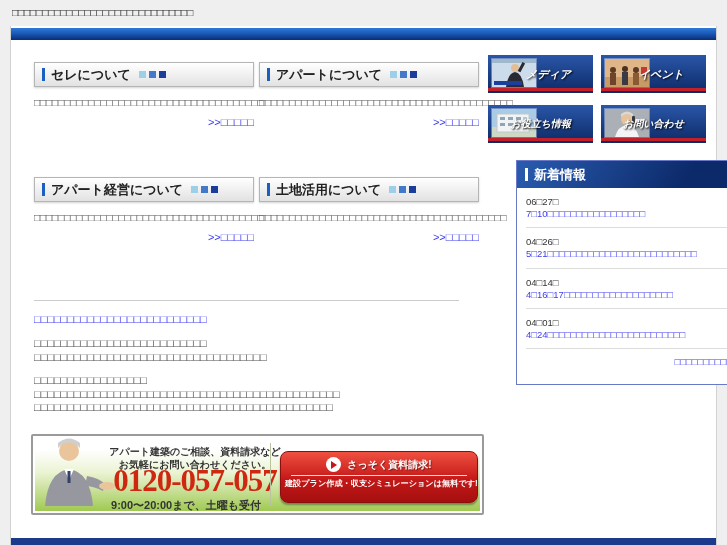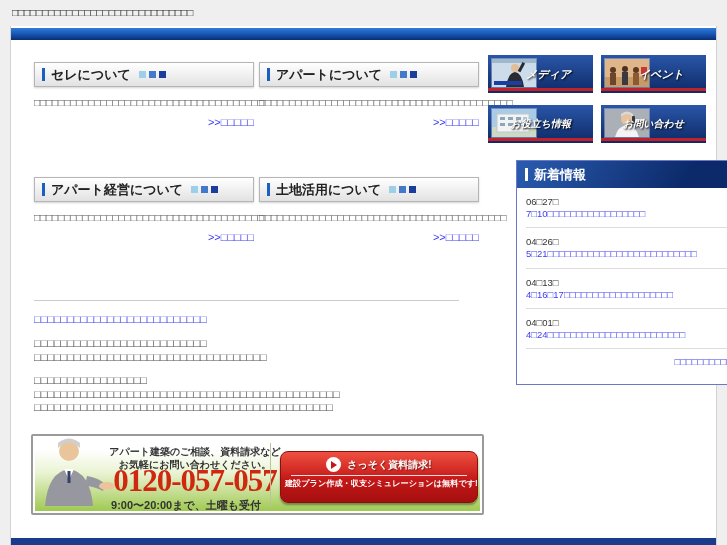--- a/index.html
+++ b/index.html
@@ -249,21 +249,21 @@
     <div class="news-list">
       <div class="nitem">
         <span class="ndate">06□27□</span>
         <span class="ntext">7□10□□□□□□□□□□□□□□□□□</span>
       </div>
       <div class="nitem">
         <span class="ndate">04□26□</span>
         <span class="ntext">5□21□□□□□□□□□□□□□□□□□□□□□□□□□□</span>
       </div>
       <div class="nitem">
-        <span class="ndate">04□13□</span>
+        <span class="ndate">04□14□</span>
         <span class="ntext">4□16□17□□□□□□□□□□□□□□□□□□□</span>
       </div>
       <div class="nitem">
         <span class="ndate">04□01□</span>
         <span class="ntext">4□24□□□□□□□□□□□□□□□□□□□□□□□□</span>
       </div>
       <div class="nmore">□□□□□□□□□□</div>
     </div>
   </div>
 

